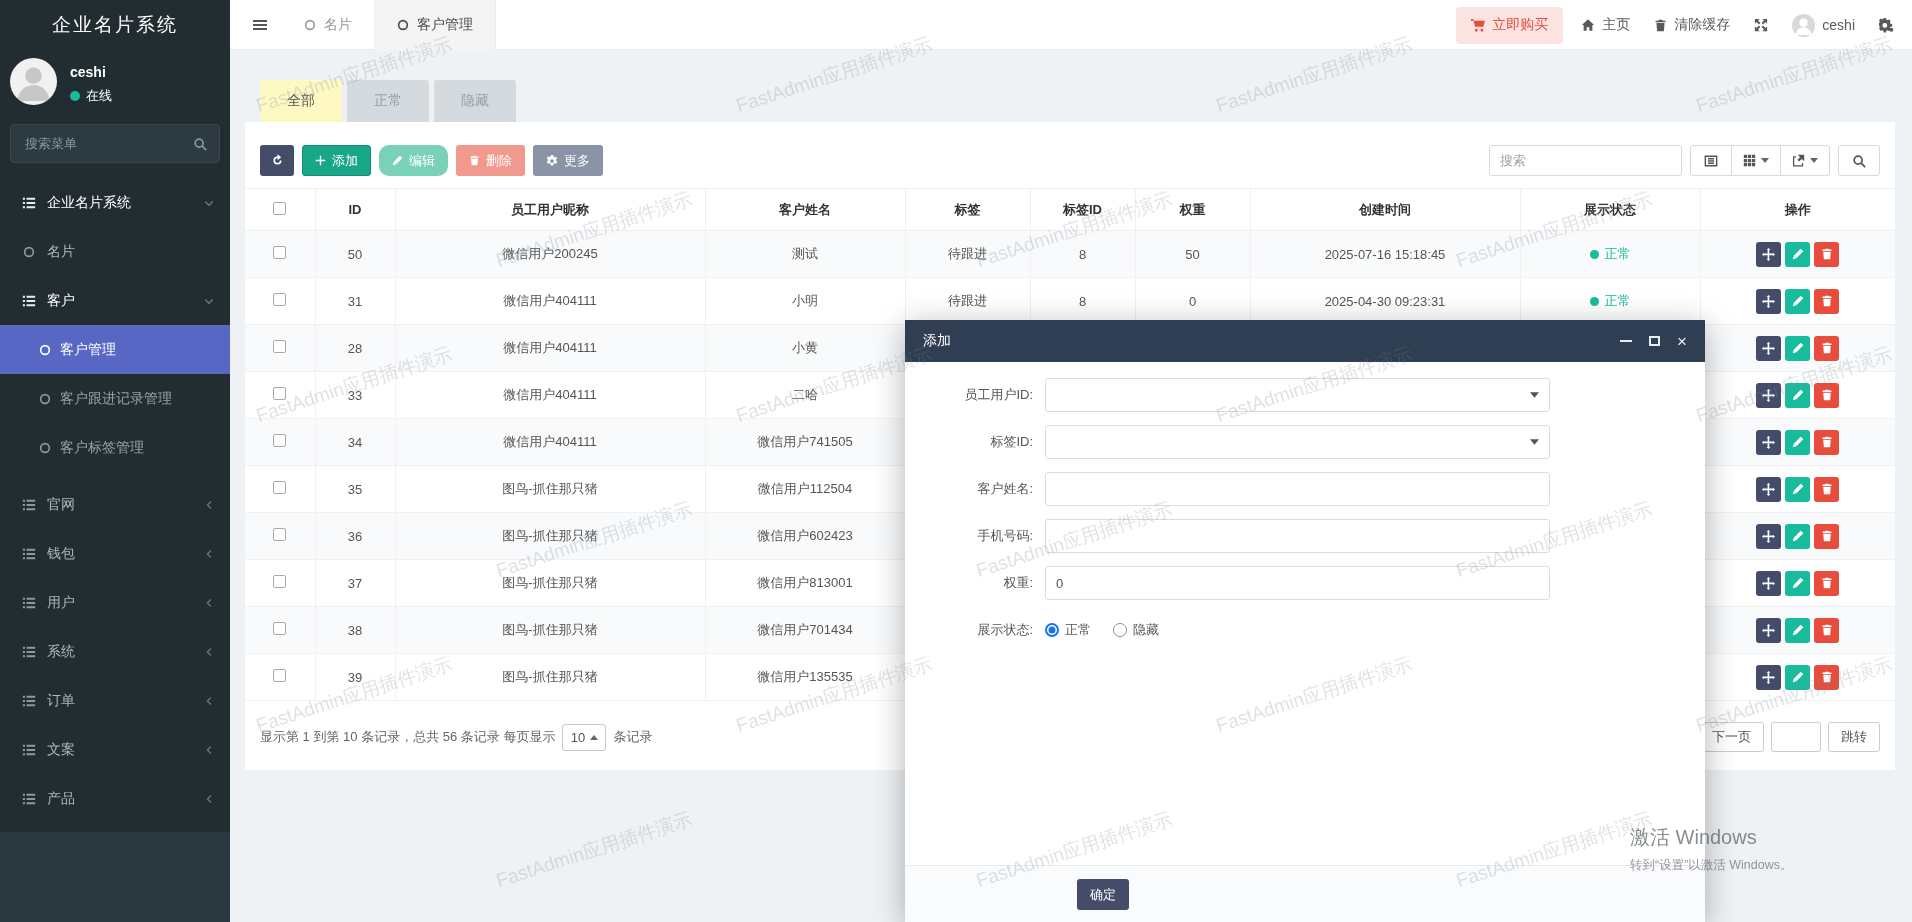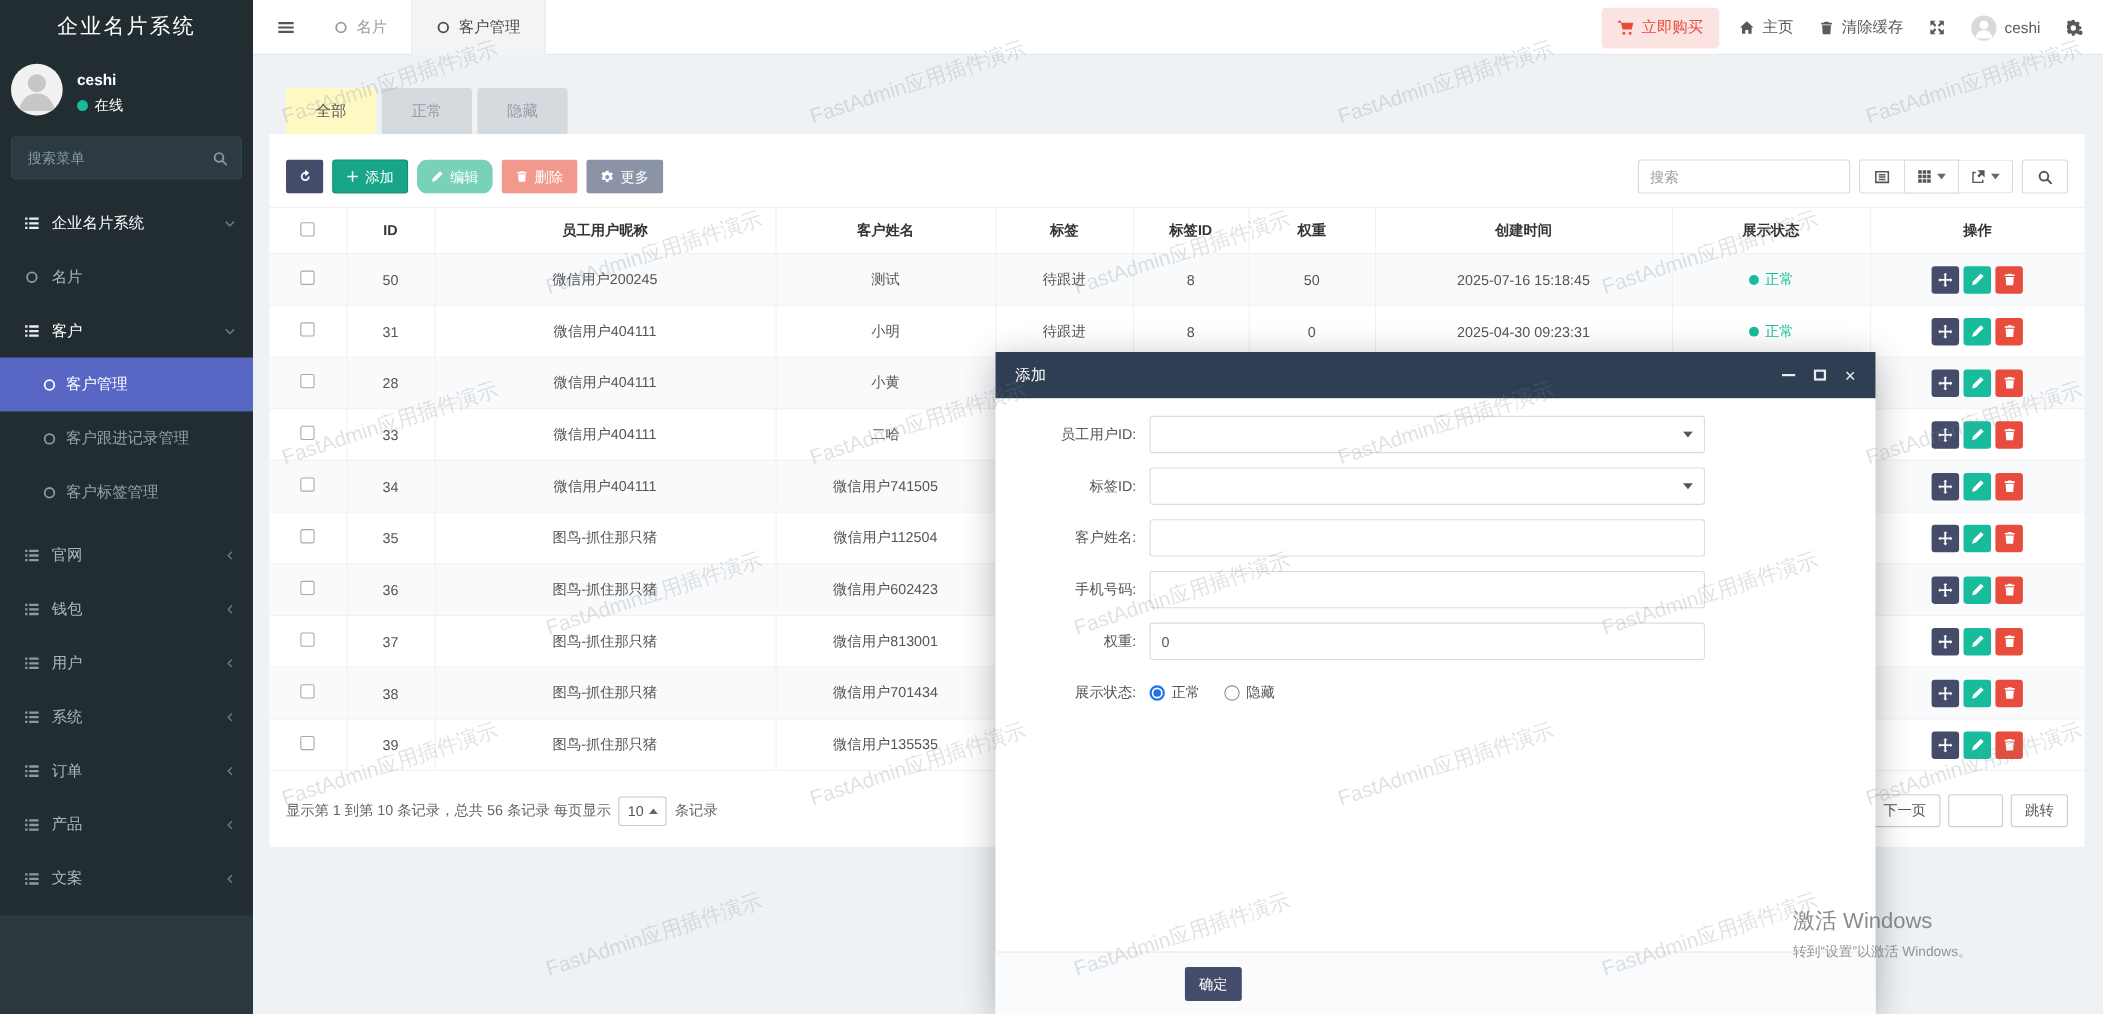--- a/index.html
+++ b/index.html
@@ -299,34 +299,34 @@
               <path fill="none" stroke="currentColor" stroke-width="2" d="M10 3L5 8l5 5"></path>
             </svg>
           </span>
         </div>
         <div class="m-item">
           <span class="mi">
             <svg viewBox="0 0 16 16" width="14" height="14">
               <path fill="currentColor" d="M1 2h2.4v2.4H1zM5.2 2H15v2.4H5.2zM1 6.8h2.4v2.4H1zM5.2 6.8H15v2.4H5.2zM1 11.6h2.4V14H1zM5.2 11.6H15V14H5.2z"></path>
             </svg>
           </span>
-          <span class="ml">产品</span>
+          <span class="ml">文案</span>
           <span class="mc">
             <svg viewBox="0 0 16 16" width="11" height="11">
               <path fill="none" stroke="currentColor" stroke-width="2" d="M10 3L5 8l5 5"></path>
             </svg>
           </span>
         </div>
         <div class="m-item">
           <span class="mi">
             <svg viewBox="0 0 16 16" width="14" height="14">
               <path fill="currentColor" d="M1 2h2.4v2.4H1zM5.2 2H15v2.4H5.2zM1 6.8h2.4v2.4H1zM5.2 6.8H15v2.4H5.2zM1 11.6h2.4V14H1zM5.2 11.6H15V14H5.2z"></path>
             </svg>
           </span>
-          <span class="ml">文案</span>
+          <span class="ml">产品</span>
           <span class="mc">
             <svg viewBox="0 0 16 16" width="11" height="11">
               <path fill="none" stroke="currentColor" stroke-width="2" d="M10 3L5 8l5 5"></path>
             </svg>
           </span>
         </div>
       </nav>
     <div class="side-foot"></div>
   </aside>
 

